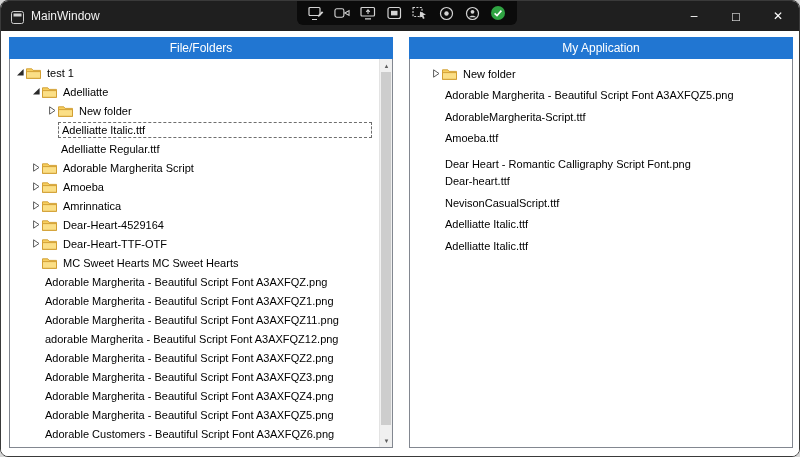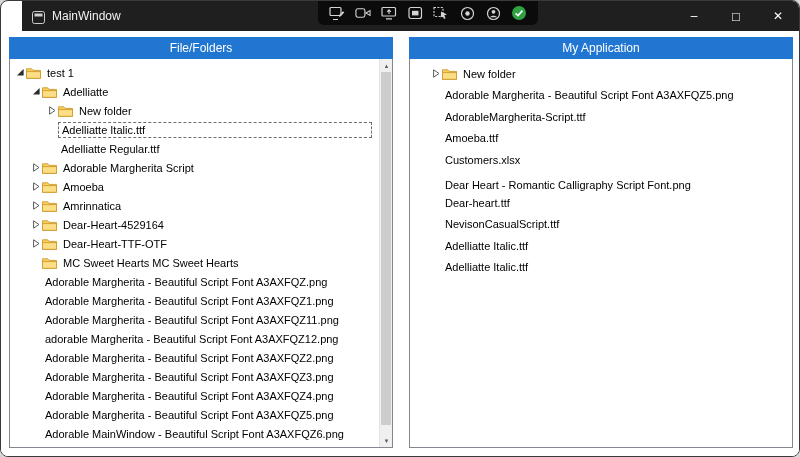--- a/index.html
+++ b/index.html
@@ -7,21 +7,21 @@
   body { font-family:"Liberation Sans", sans-serif; }
 
   .window {
     position:relative; width:800px; height:457px; background:#ffffff;
     border:1px solid #3a3a3a; border-radius:8px; overflow:hidden;
   }
 
   
   .titlebar {
     position:absolute; top:0; left:0; right:0; height:30px;
-    background:#1f1f1f; color:#ffffff; display:flex; align-items:center;margin-left:21px;
+    background:#1f1f1f; color:#ffffff; display:flex; align-items:center;
   }
   .app-icon { width:13px; height:13px; margin-left:10px; flex:0 0 auto; }
   .title-text { font-size:12px; margin-left:7px; color:#f2f2f2; }
   .win-controls { margin-left:auto; display:flex; height:100%; }
   .win-btn {
     width:42px; height:100%; display:flex; align-items:center; justify-content:center;
     font-size:12px; color:#ffffff; cursor:default;
   }
   .capture-toolbar {
     position:absolute; left:296px; top:0; height:24px;
@@ -306,21 +306,21 @@
             <div class="row" style="padding-left: 20px;">
               <span class="expander"></span>
               <span class="label">Adorable Margherita - Beautiful Script Font A3AXFQZ4.png</span>
             </div>
             <div class="row" style="padding-left: 20px;">
               <span class="expander"></span>
               <span class="label">Adorable Margherita - Beautiful Script Font A3AXFQZ5.png</span>
             </div>
             <div class="row" style="padding-left: 20px;">
               <span class="expander"></span>
-              <span class="label">Adorable MainWindow - Beautiful Script Font A3AXFQZ6.png</span>
+              <span class="label">Adorable Customers - Beautiful Script Font A3AXFQZ6.png</span>
             </div>
             <div class="row" style="padding-left: 20px;">
               <span class="expander"></span>
               <span class="label">Adorable Margherita - Beautiful Script Font A3AXFQZ7.png</span>
             </div>
           </div>
         <div class="scrollbar">
           <div class="sb-btn sb-up">▲</div>
           <div class="sb-thumb"></div>
           <div class="sb-btn sb-down">▼</div>
@@ -351,24 +351,20 @@
               <span class="label">Adorable Margherita - Beautiful Script Font A3AXFQZ5.png</span>
             </div>
             <div class="row" style="padding-left: 20px;">
               <span class="expander"></span>
               <span class="label">AdorableMargherita-Script.ttf</span>
             </div>
             <div class="row" style="padding-left: 20px;">
               <span class="expander"></span>
               <span class="label">Amoeba.ttf</span>
             </div>
-            <div class="row" style="padding-left: 20px;">
-              <span class="expander"></span>
-              <span class="label">Customers.xlsx</span>
-            </div>
             <div class="row" style="padding-left: 20px; align-items: flex-end;">
               <span class="expander"></span>
               <span class="label">Dear Heart - Romantic Calligraphy Script Font.png</span>
             </div>
             <div class="row" style="padding-left: 20px;">
               <span class="expander"></span>
               <span class="label">Dear-heart.ttf</span>
             </div>
             <div class="row" style="padding-left: 20px;">
               <span class="expander"></span>

